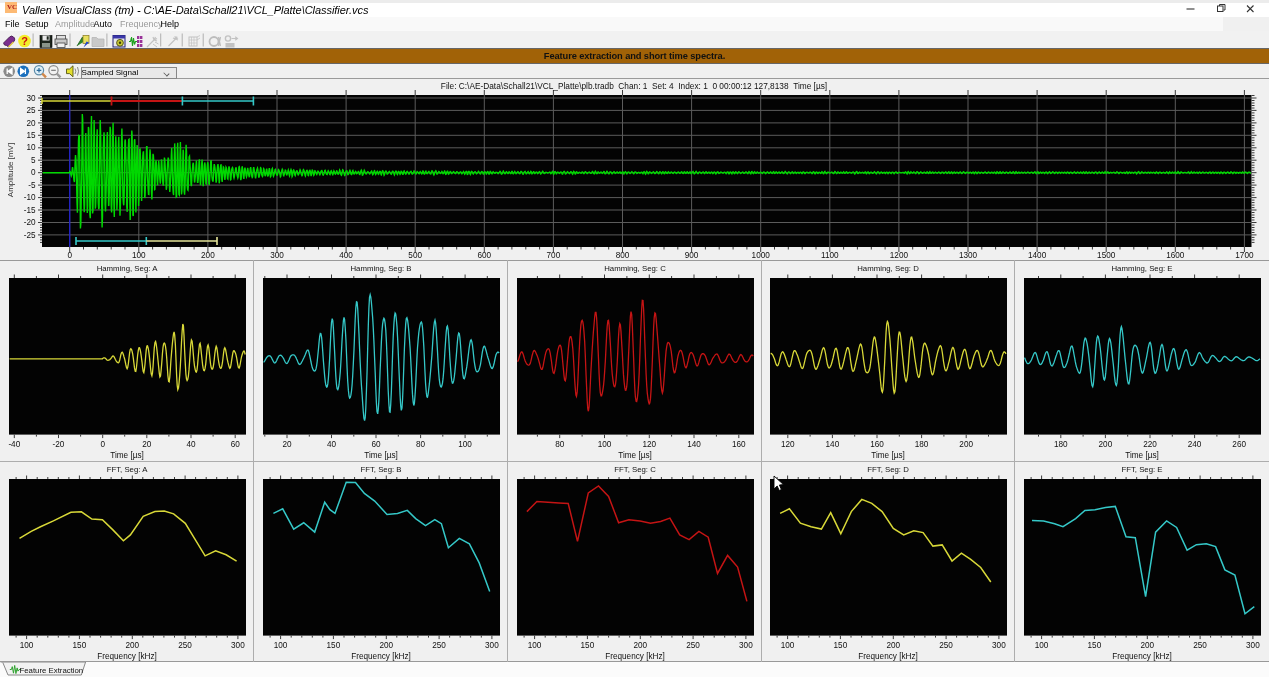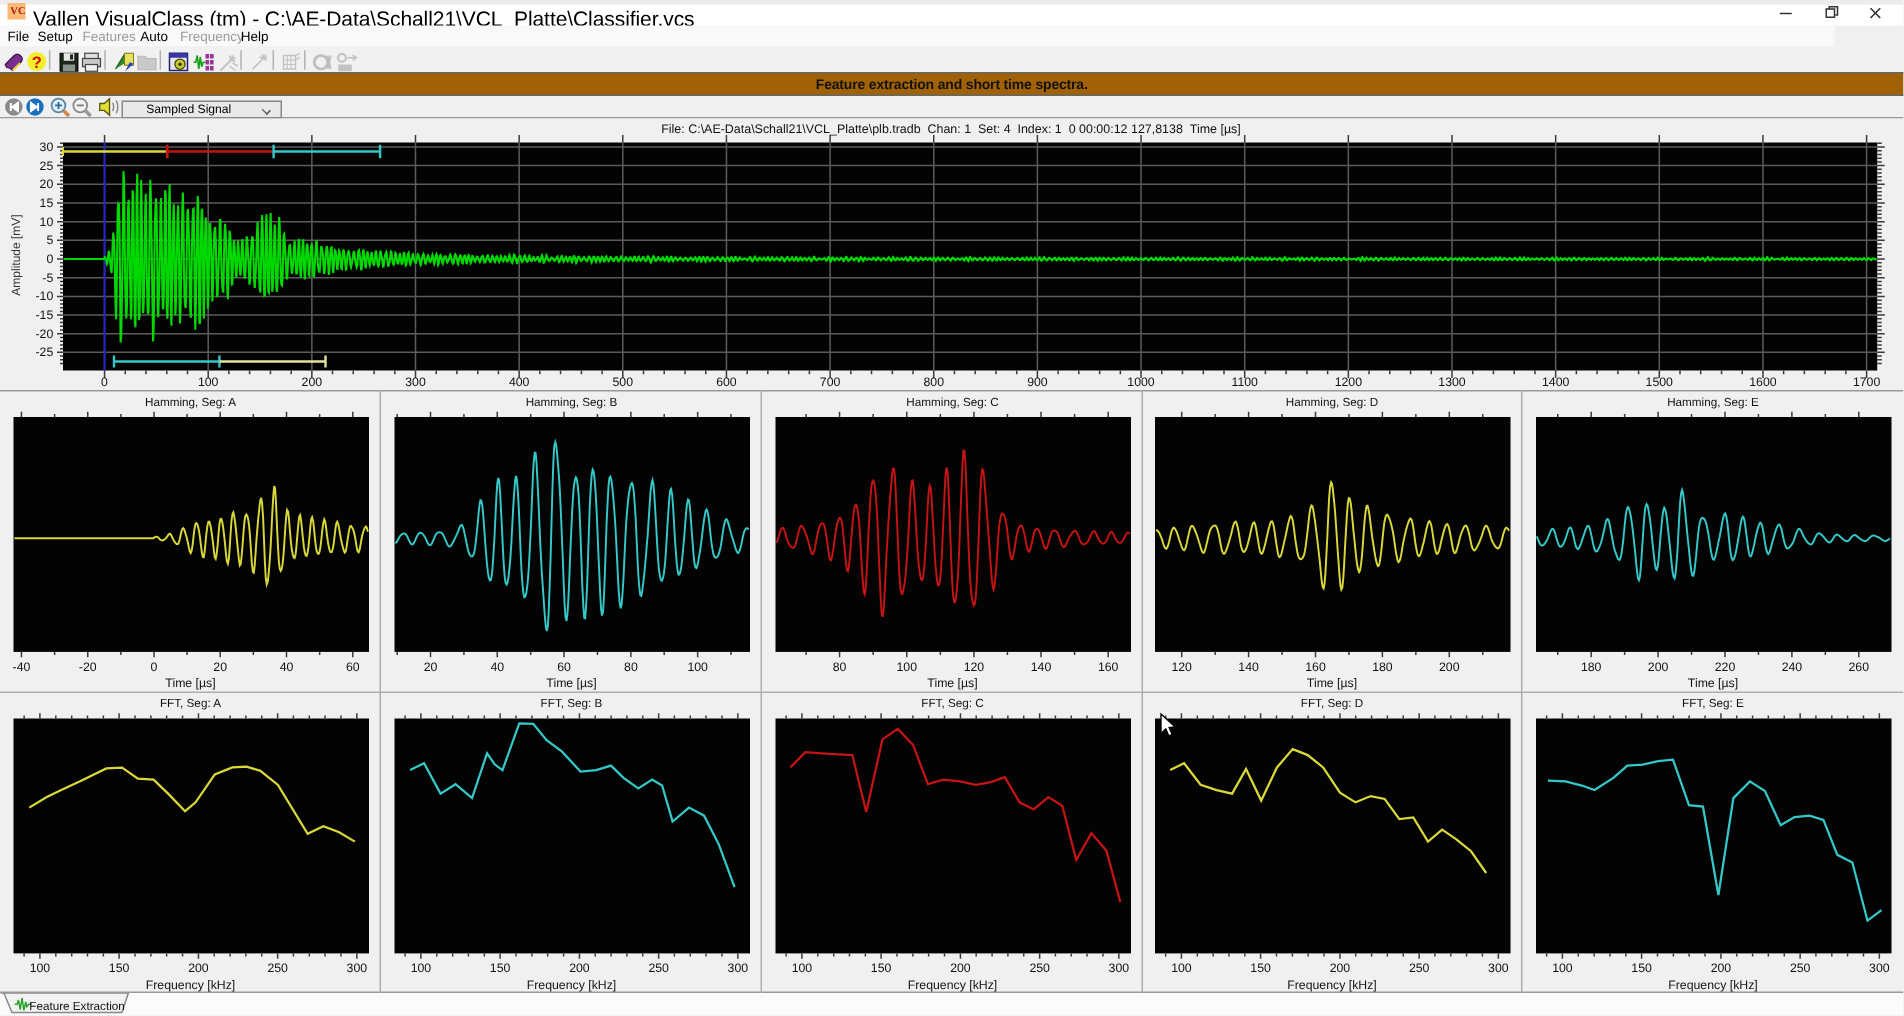--- a/index.html
+++ b/index.html
@@ -1,30 +1,30 @@
 <!DOCTYPE html>
 <html><head><meta charset="utf-8"><style>
 * { margin:0; padding:0; box-sizing:border-box; }
 html,body { width:1269px; height:677px; overflow:hidden; background:#f0f0f0;
   font-family:"Liberation Sans", sans-serif; position:relative; }
 .abs { position:absolute; }
 #titlebar { left:0; top:0; width:1269px; height:17px; background:#fff; border-top:3px solid #ececec; }
-#title-text { position:absolute; left:22px; top:3.5px; font-size:14px; color:#000; letter-spacing:-0.05px; }
+#title-text { position:absolute; left:22px; top:3.5px; font-size:11px; color:#000; letter-spacing:-0.05px;font-style:italic; }
 #vcicon { position:absolute; left:5px; top:2px; width:12px; height:11px; background:#fdba74;
   color:#b01818; font-size:7px; font-weight:bold; text-align:right; line-height:11px; font-family:"Liberation Serif",serif; }
 #menubar { left:0; top:17px; width:1223px; height:14px; background:#f9f9f9; font-size:9px; color:#000; }
 .mi { position:absolute; top:2px; }
 .dis { color:#9b9b9b; }
 #toolbar { left:0; top:31px; width:1269px; height:17px; background:#f1f1f1; }
 #hdrbar { left:0; top:47.5px; width:1269px; height:16px; background:#a16207;
   border-top:1px solid #666; border-bottom:1px solid #666; text-align:center;
   font-size:9.3px; font-weight:bold; color:#111; line-height:14.5px; letter-spacing:-0.1px; }
 #tb2 { left:0; top:63.5px; width:1269px; height:15.5px; background:#f0f0f0; border-bottom:1px solid #9a9a9a; }
-#combo { position:absolute; left:80.5px; top:66.5px; width:107px; height:12px; background:#e9e9e9;
-  border:1px solid #888; font-size:8.1px; color:#000; line-height:10px; padding-left:16px; }
+#combo { position:absolute; left:80.5px; top:66.5px; width:96px; height:12px; background:#e9e9e9;
+  border:1px solid #888; font-size:8.1px; color:#000; line-height:10px; padding-left:0; }
 #combo:after { content:""; position:absolute; right:7px; top:3.5px; width:4px; height:4px;
   border-right:1.2px solid #555; border-bottom:1.2px solid #555; transform:rotate(45deg) scale(1,0.75); }
 #plotsec { left:0; top:79px; width:1269px; height:181px; background:#f0f0f0; }
 #panelgrid { left:0; top:260px; width:1269px; height:402px; background:#f0f0f0;
   border-top:1px solid #999; border-bottom:1px solid #999; }
 .vline { position:absolute; top:260px; width:1px; height:402px; background:#adadad; }
 #hline2 { position:absolute; left:0; top:461px; width:1269px; height:1px; background:#adadad; }
 #tabbar { left:0; top:662px; width:1269px; height:15px; background:#fbfbfb; }
 #tab { position:absolute; left:0; top:662px; }
 #tabtext { position:absolute; left:19.5px; top:665.5px; font-size:7.8px; color:#111; }
@@ -35,21 +35,21 @@
 <div id="title-text">Vallen VisualClass (tm) - C:\AE-Data\Schall21\VCL_Platte\Classifier.vcs</div>
 <svg width="80" height="17" viewBox="0 0 80 17" style="position:absolute;left:1180px;top:0">
 <path d="M6.5 9 H14.5" stroke="#333" stroke-width="1.1"></path>
 <rect x="37.5" y="6" width="5.5" height="5.5" fill="none" stroke="#333" stroke-width="1"></rect>
 <path d="M39.5 6 V4.5 H45 V10 H43.5" fill="none" stroke="#333" stroke-width="1"></path>
 <path d="M67 5.5 L73.5 12 M73.5 5.5 L67 12" stroke="#333" stroke-width="1.1"></path>
 </svg>
 <div id="menubar" class="abs">
 <span class="mi" style="left:5px">File</span>
 <span class="mi" style="left:25px">Setup</span>
-<span class="mi dis" style="left:55px">Features</span>
+<span class="mi dis" style="left:55px">Amplitude</span>
 <span class="mi" style="left:93.5px">Auto</span>
 <span class="mi dis" style="left:120px">Frequency</span>
 <span class="mi" style="left:160.5px">Help</span>
 </div>
 <div id="toolbar" class="abs"></div>
 <svg width="260" height="49" viewBox="0 0 260 49" style="position:absolute;left:0;top:0">
     <rect x="32.6" y="33.5" width="1" height="13" fill="#b0b0b0"></rect>
     <rect x="69.5" y="33.5" width="1" height="13" fill="#b0b0b0"></rect>
     <rect x="106.4" y="33.5" width="1" height="13" fill="#b0b0b0"></rect>
     <rect x="160.2" y="33.5" width="1" height="13" fill="#b0b0b0"></rect>

